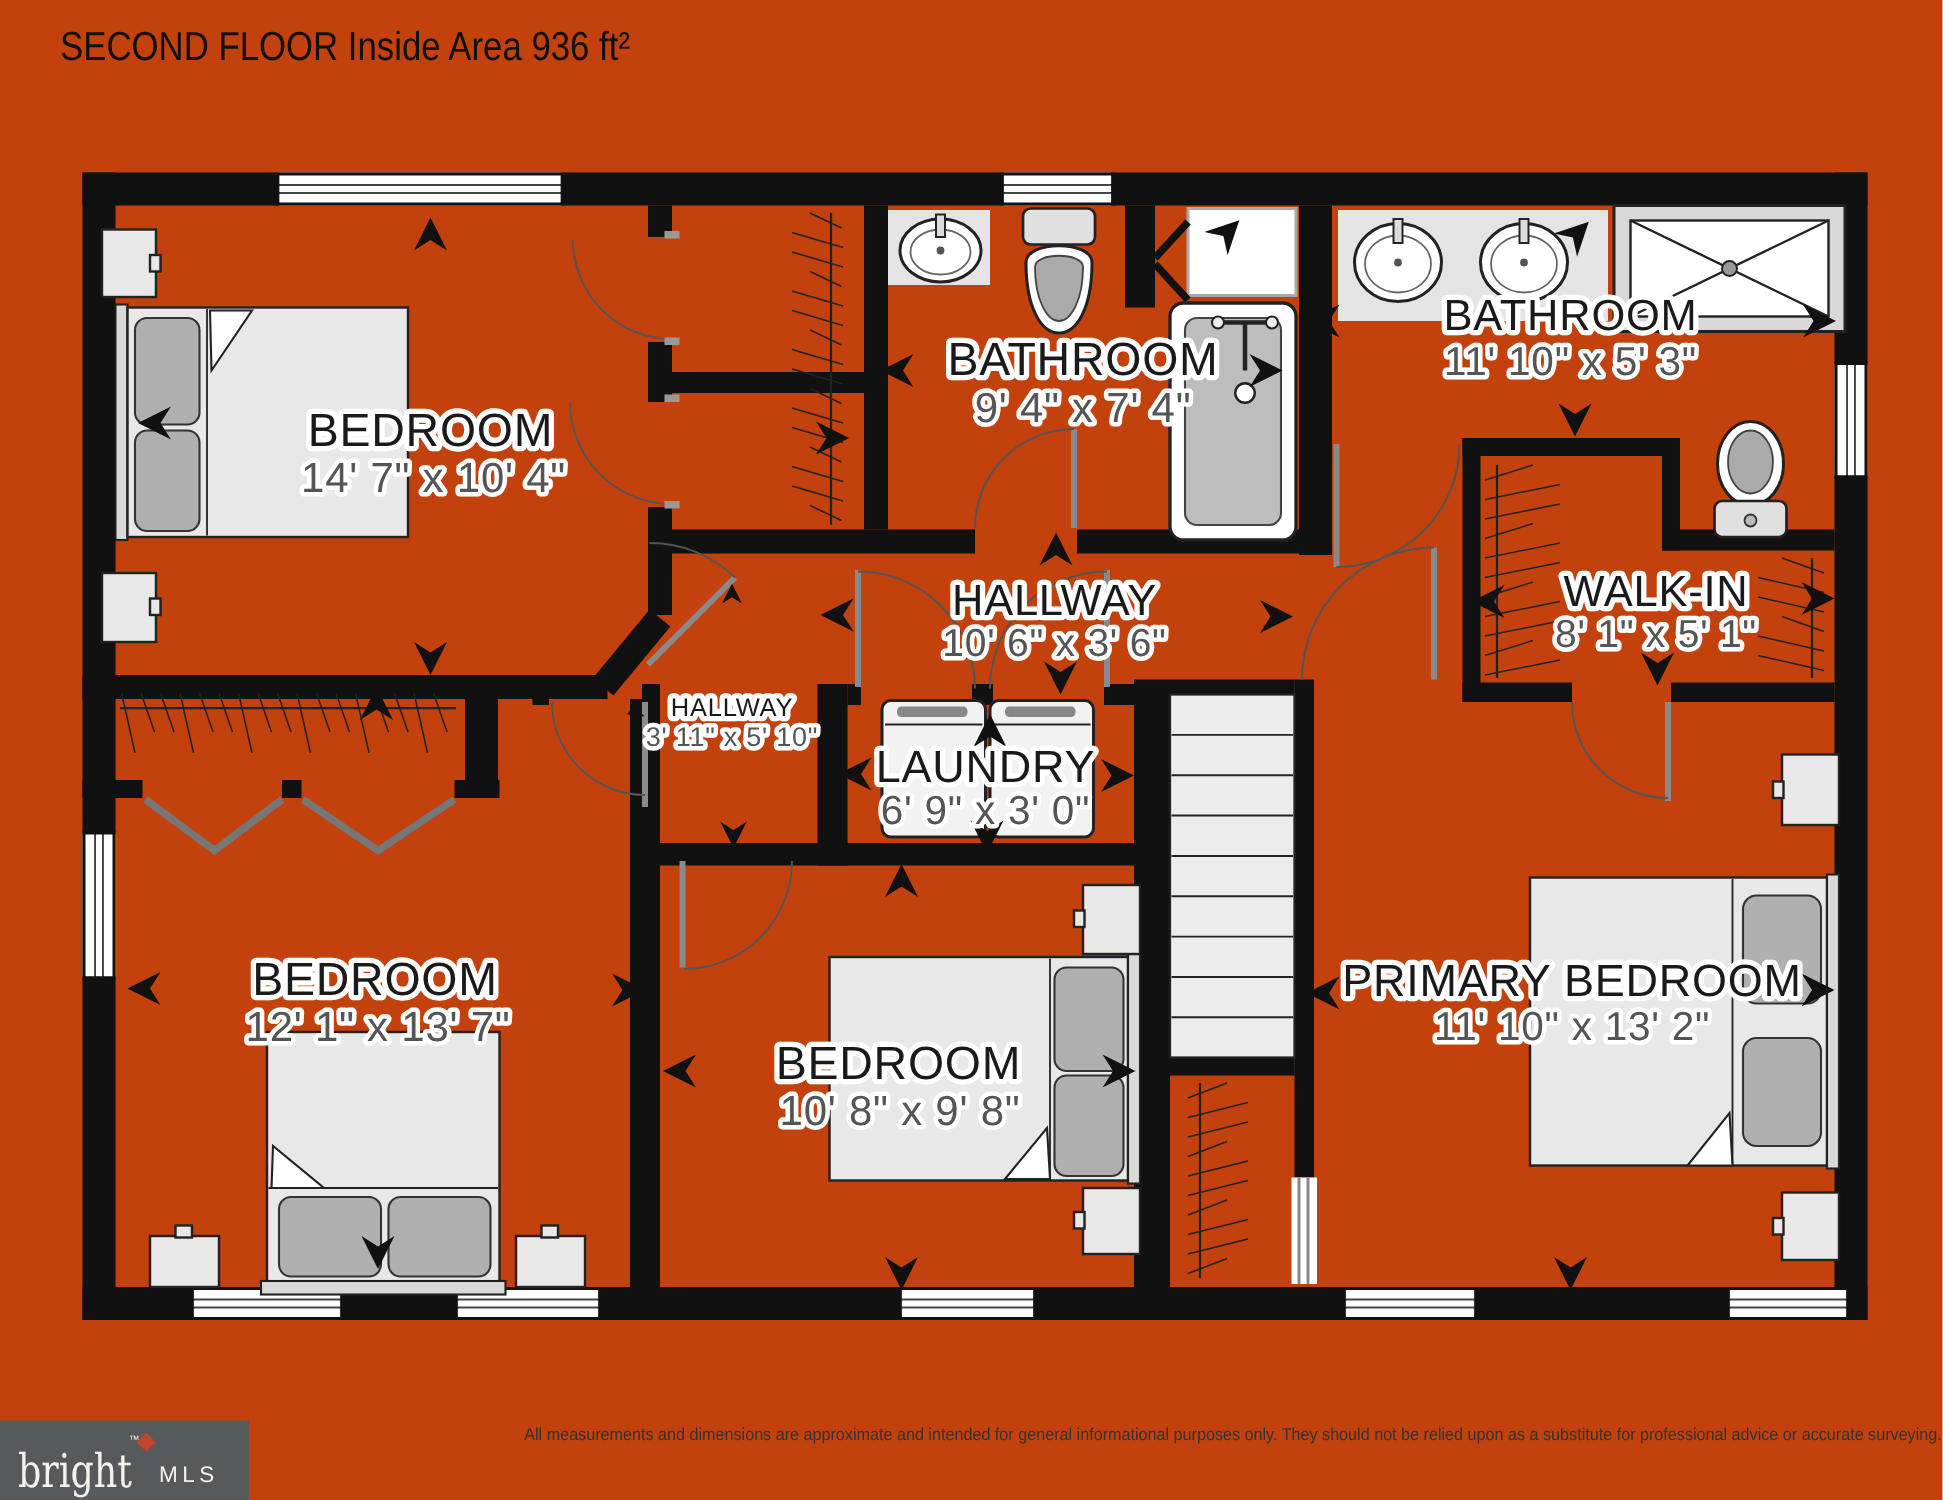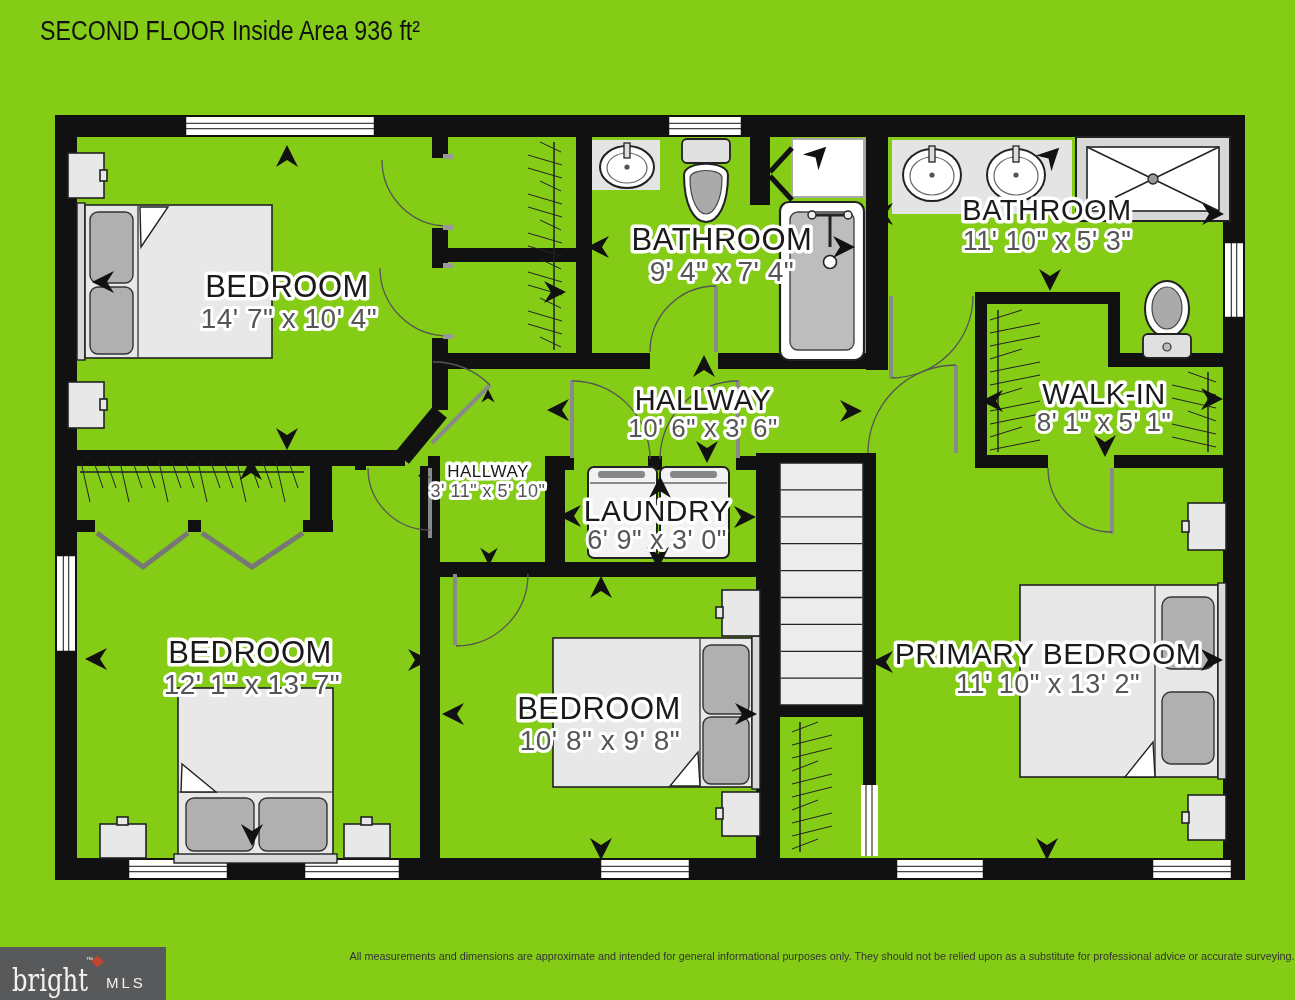--- a/index.html
+++ b/index.html
@@ -1,16 +1,16 @@
 <!DOCTYPE html>
 <html><head>
 <meta charset="utf-8">
 <style>
   html,body{margin:0;padding:0;background:#fff;}
-  .stage{position:relative;width:1295px;height:1000px;background:#84cc16;overflow:hidden;
+  .stage{position:relative;width:1295px;height:1000px;background:#c2410c;overflow:hidden;
          font-family:"Liberation Sans",sans-serif;}
   svg{display:block}
   .rname{font-family:"Liberation Sans",sans-serif;font-weight:400;fill:#1a1a1a;
          text-anchor:middle;letter-spacing:.5px;
          paint-order:stroke;stroke:#ffffff;stroke-width:7px;stroke-linejoin:round;}
   .rdim{font-family:"Liberation Sans",sans-serif;font-weight:400;fill:#555;
         text-anchor:middle;letter-spacing:.5px;
         paint-order:stroke;stroke:#ffffff;stroke-width:6px;stroke-linejoin:round;}
   .title-text{font-family:"Liberation Sans",sans-serif;font-size:27px;fill:#111;}
   .footer-text{font-family:"Liberation Sans",sans-serif;font-size:11.5px;fill:#333;text-anchor:middle;}

